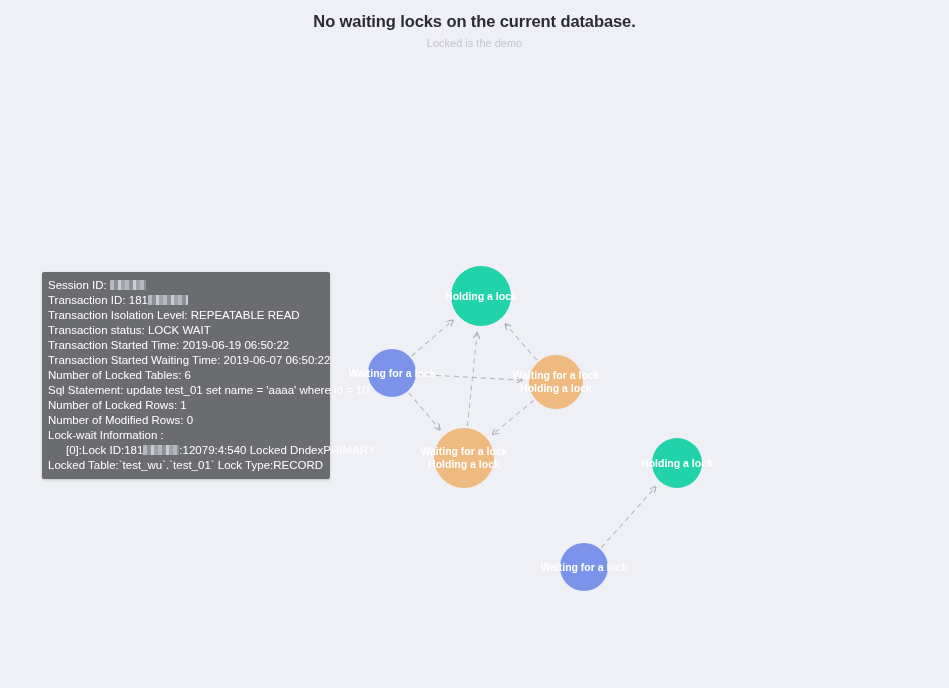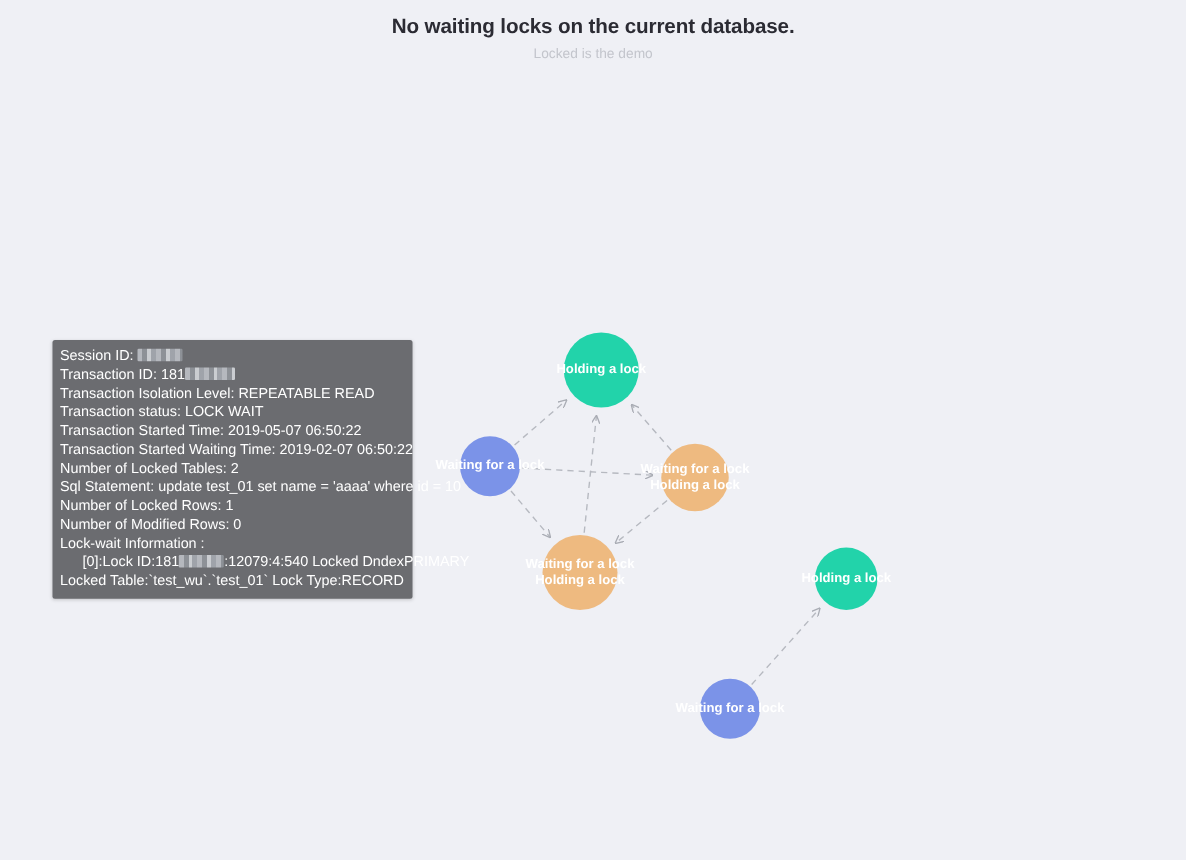--- a/index.html
+++ b/index.html
@@ -176,22 +176,22 @@
         </div>
       </div>
     </div>
 </div>
 
 <div id="lock-tooltip">
     <div class="tip-line"><span>Session ID: </span><span class="redacted w-session"></span></div>
     <div class="tip-line"><span>Transaction ID: 181</span><span class="redacted w-txn"></span></div>
     <div class="tip-line"><span>Transaction Isolation Level: REPEATABLE READ</span></div>
     <div class="tip-line"><span>Transaction status: LOCK WAIT</span></div>
-    <div class="tip-line"><span>Transaction Started Time: 2019-05-07 06:50:22</span></div>
-    <div class="tip-line"><span>Transaction Started Waiting Time: 2019-02-07 06:50:22</span></div>
-    <div class="tip-line"><span>Number of Locked Tables: 2</span></div>
+    <div class="tip-line"><span>Transaction Started Time: 2019-06-19 06:50:22</span></div>
+    <div class="tip-line"><span>Transaction Started Waiting Time: 2019-06-07 06:50:22</span></div>
+    <div class="tip-line"><span>Number of Locked Tables: 6</span></div>
     <div class="tip-line"><span>Sql Statement: update test_01 set name = 'aaaa' where id = 10</span></div>
     <div class="tip-line"><span>Number of Locked Rows: 1</span></div>
     <div class="tip-line"><span>Number of Modified Rows: 0</span></div>
     <div class="tip-line"><span>Lock-wait Information :</span></div>
     <div class="tip-line indent"><span>[0]:Lock ID:181</span><span class="redacted w-lock"></span><span>:12079:4:540 Locked DndexPRIMARY</span></div>
     <div class="tip-line"><span>Locked Table:`test_wu`.`test_01` Lock Type:RECORD</span></div>
   </div>
 
 </body></html>

